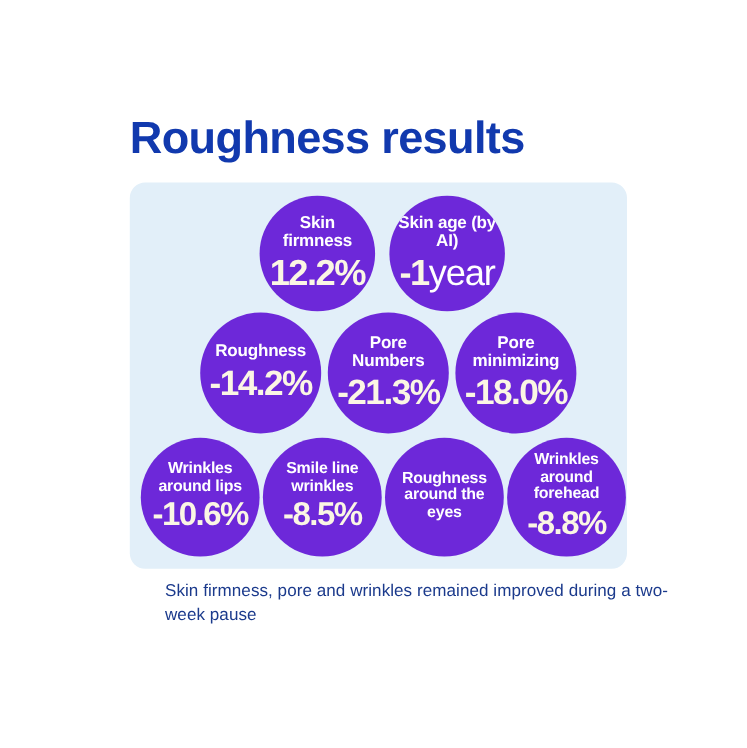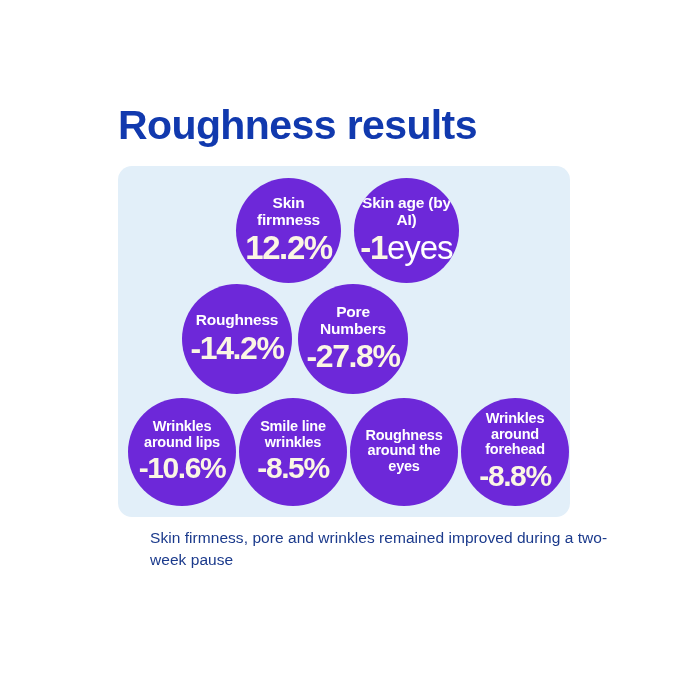--- a/index.html
+++ b/index.html
@@ -140,32 +140,36 @@
 
   <div id="metrics-panel">
 
     <div class="metric-row" id="metric-row-1">
       <div class="metric-bubble">
         <div class="metric-label">Skin firmness</div>
         <div class="metric-value">12.2%</div>
       </div>
       <div class="metric-bubble">
         <div class="metric-label">Skin age (by AI)</div>
-        <div class="metric-value value-mixed"><span>-1</span><span class="value-unit">eyes</span></div>
+        <div class="metric-value value-mixed"><span>-1</span><span class="value-unit">year</span></div>
       </div>
     </div>
 
     <div class="metric-row" id="metric-row-2">
       <div class="metric-bubble">
         <div class="metric-label">Roughness</div>
         <div class="metric-value">-14.2%</div>
       </div>
       <div class="metric-bubble">
         <div class="metric-label">Pore Numbers</div>
-        <div class="metric-value">-27.8%</div>
+        <div class="metric-value">-21.3%</div>
+      </div>
+      <div class="metric-bubble">
+        <div class="metric-label">Pore minimizing</div>
+        <div class="metric-value">-18.0%</div>
       </div>
     </div>
 
     <div class="metric-row" id="metric-row-3">
       <div class="metric-bubble">
         <div class="metric-label">Wrinkles around lips</div>
         <div class="metric-value">-10.6%</div>
       </div>
       <div class="metric-bubble">
         <div class="metric-label">Smile line wrinkles</div>

